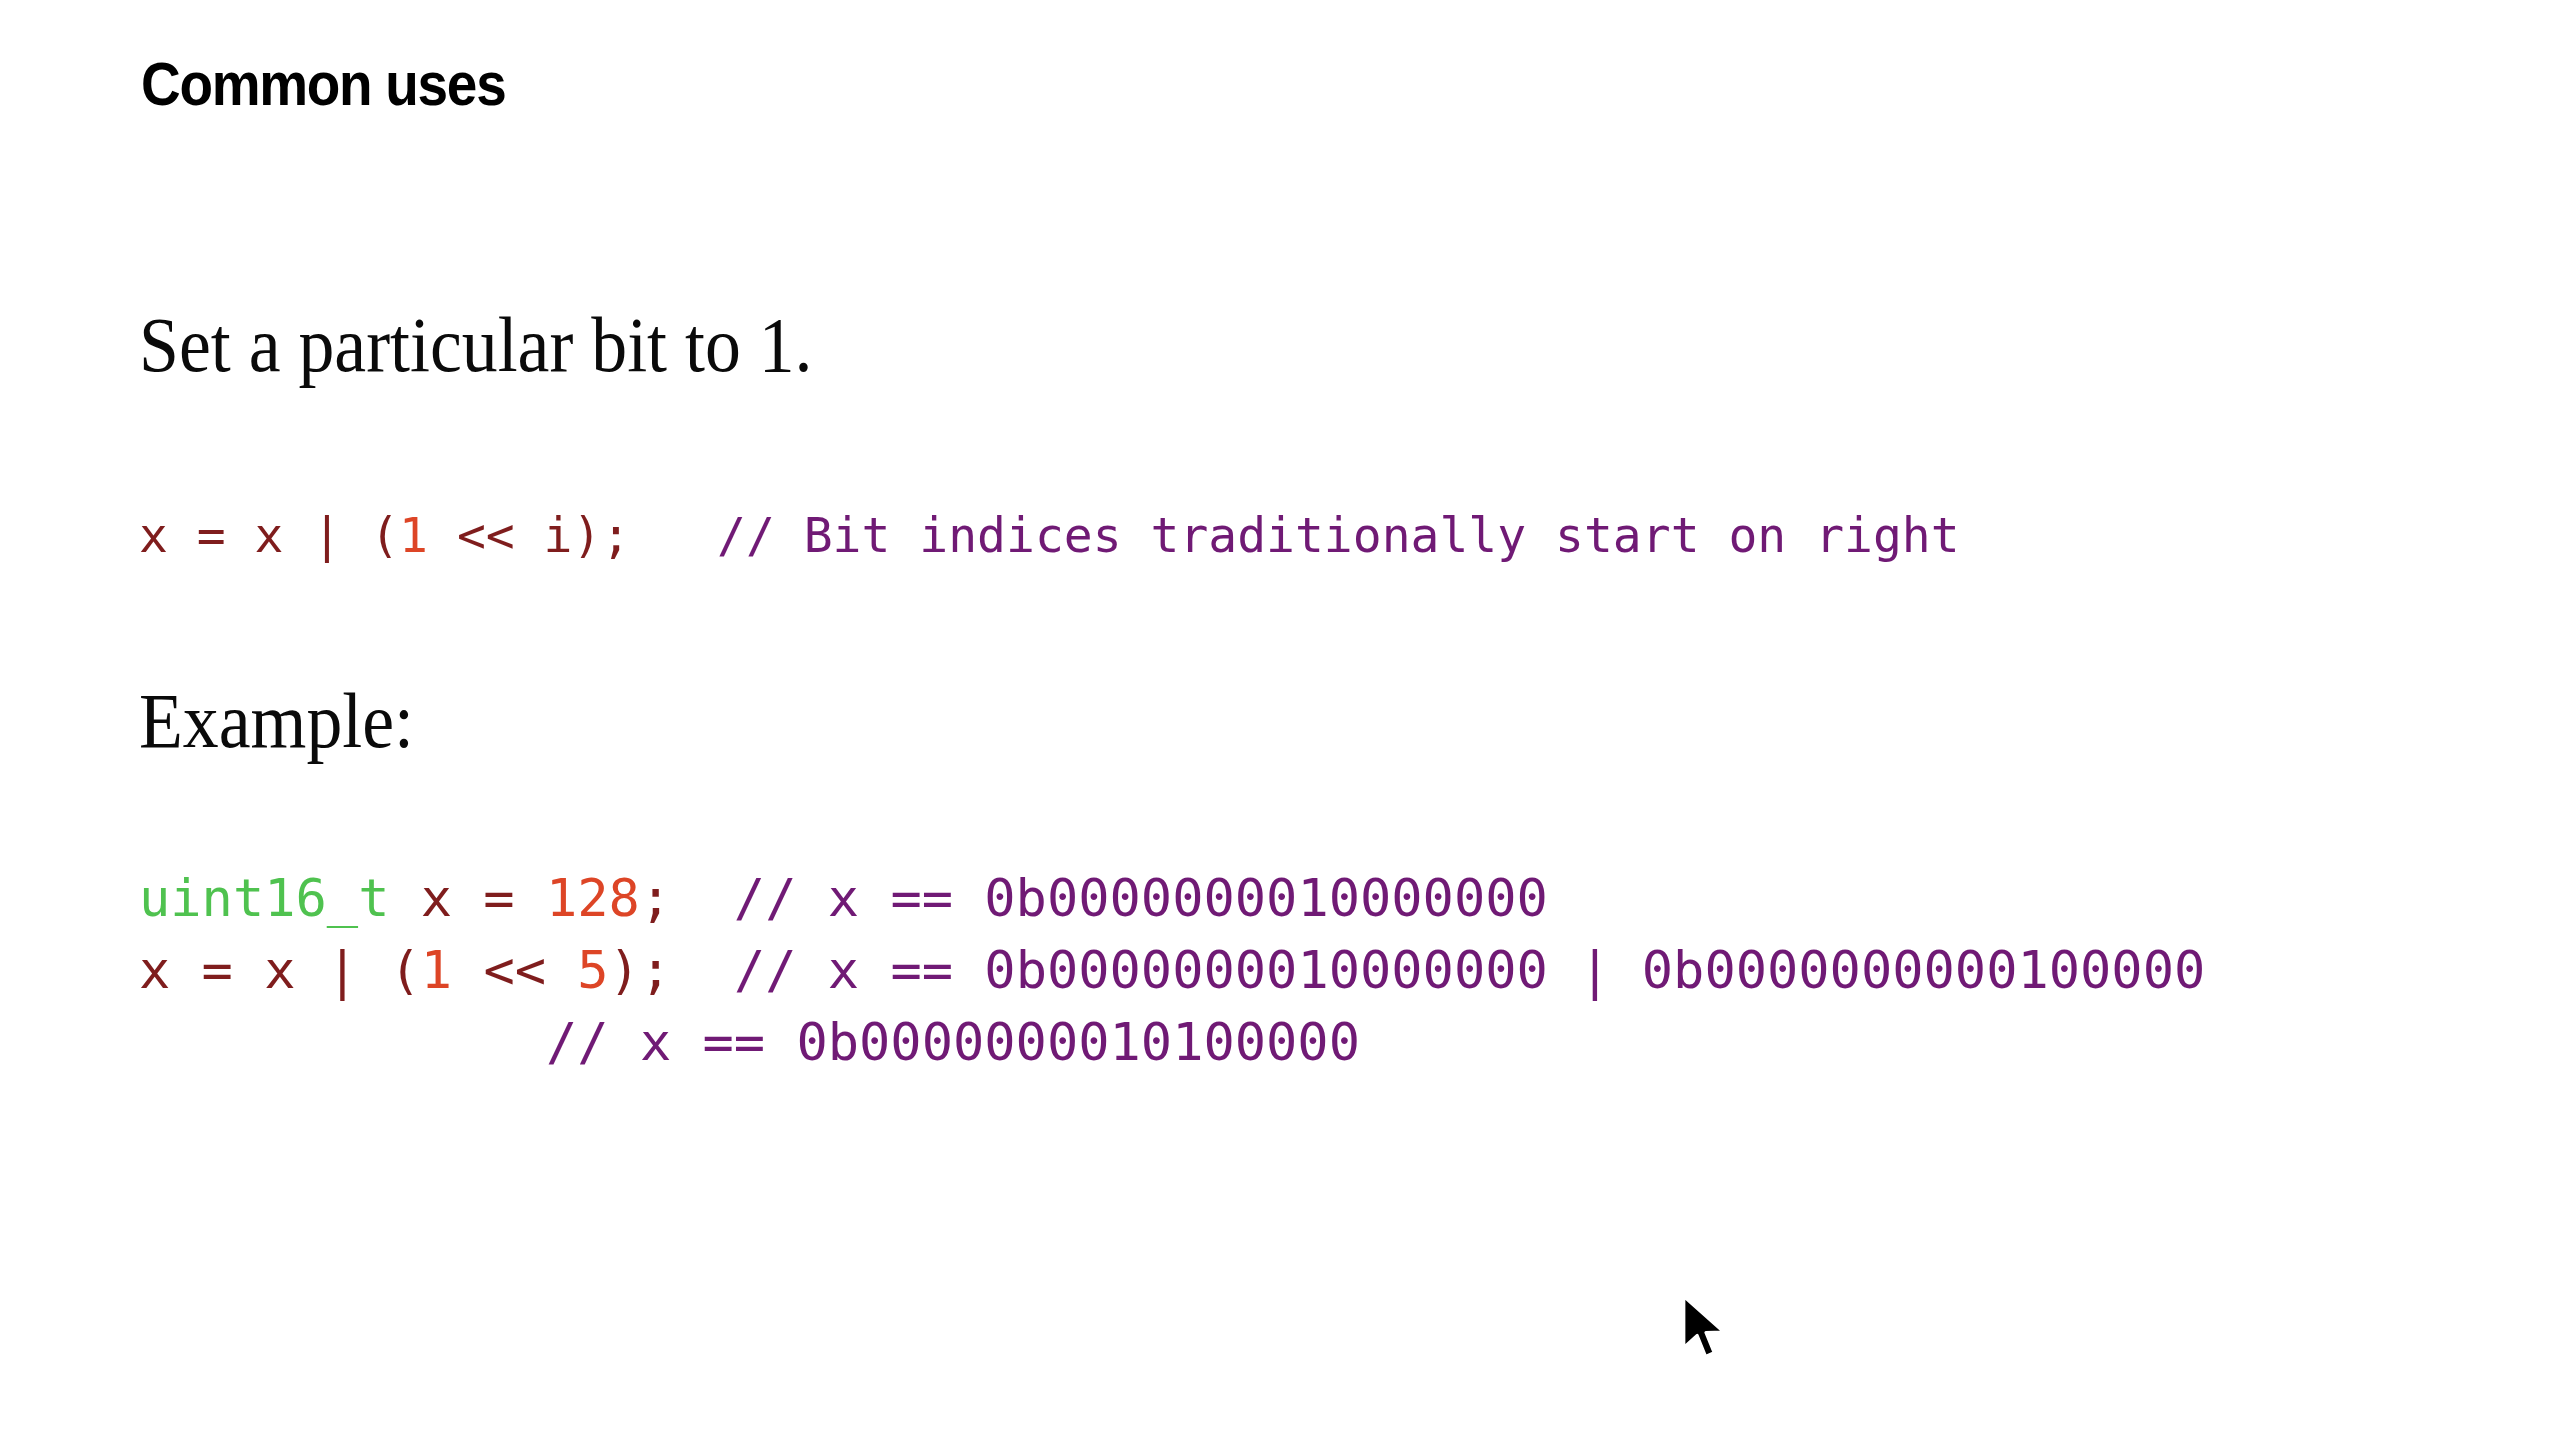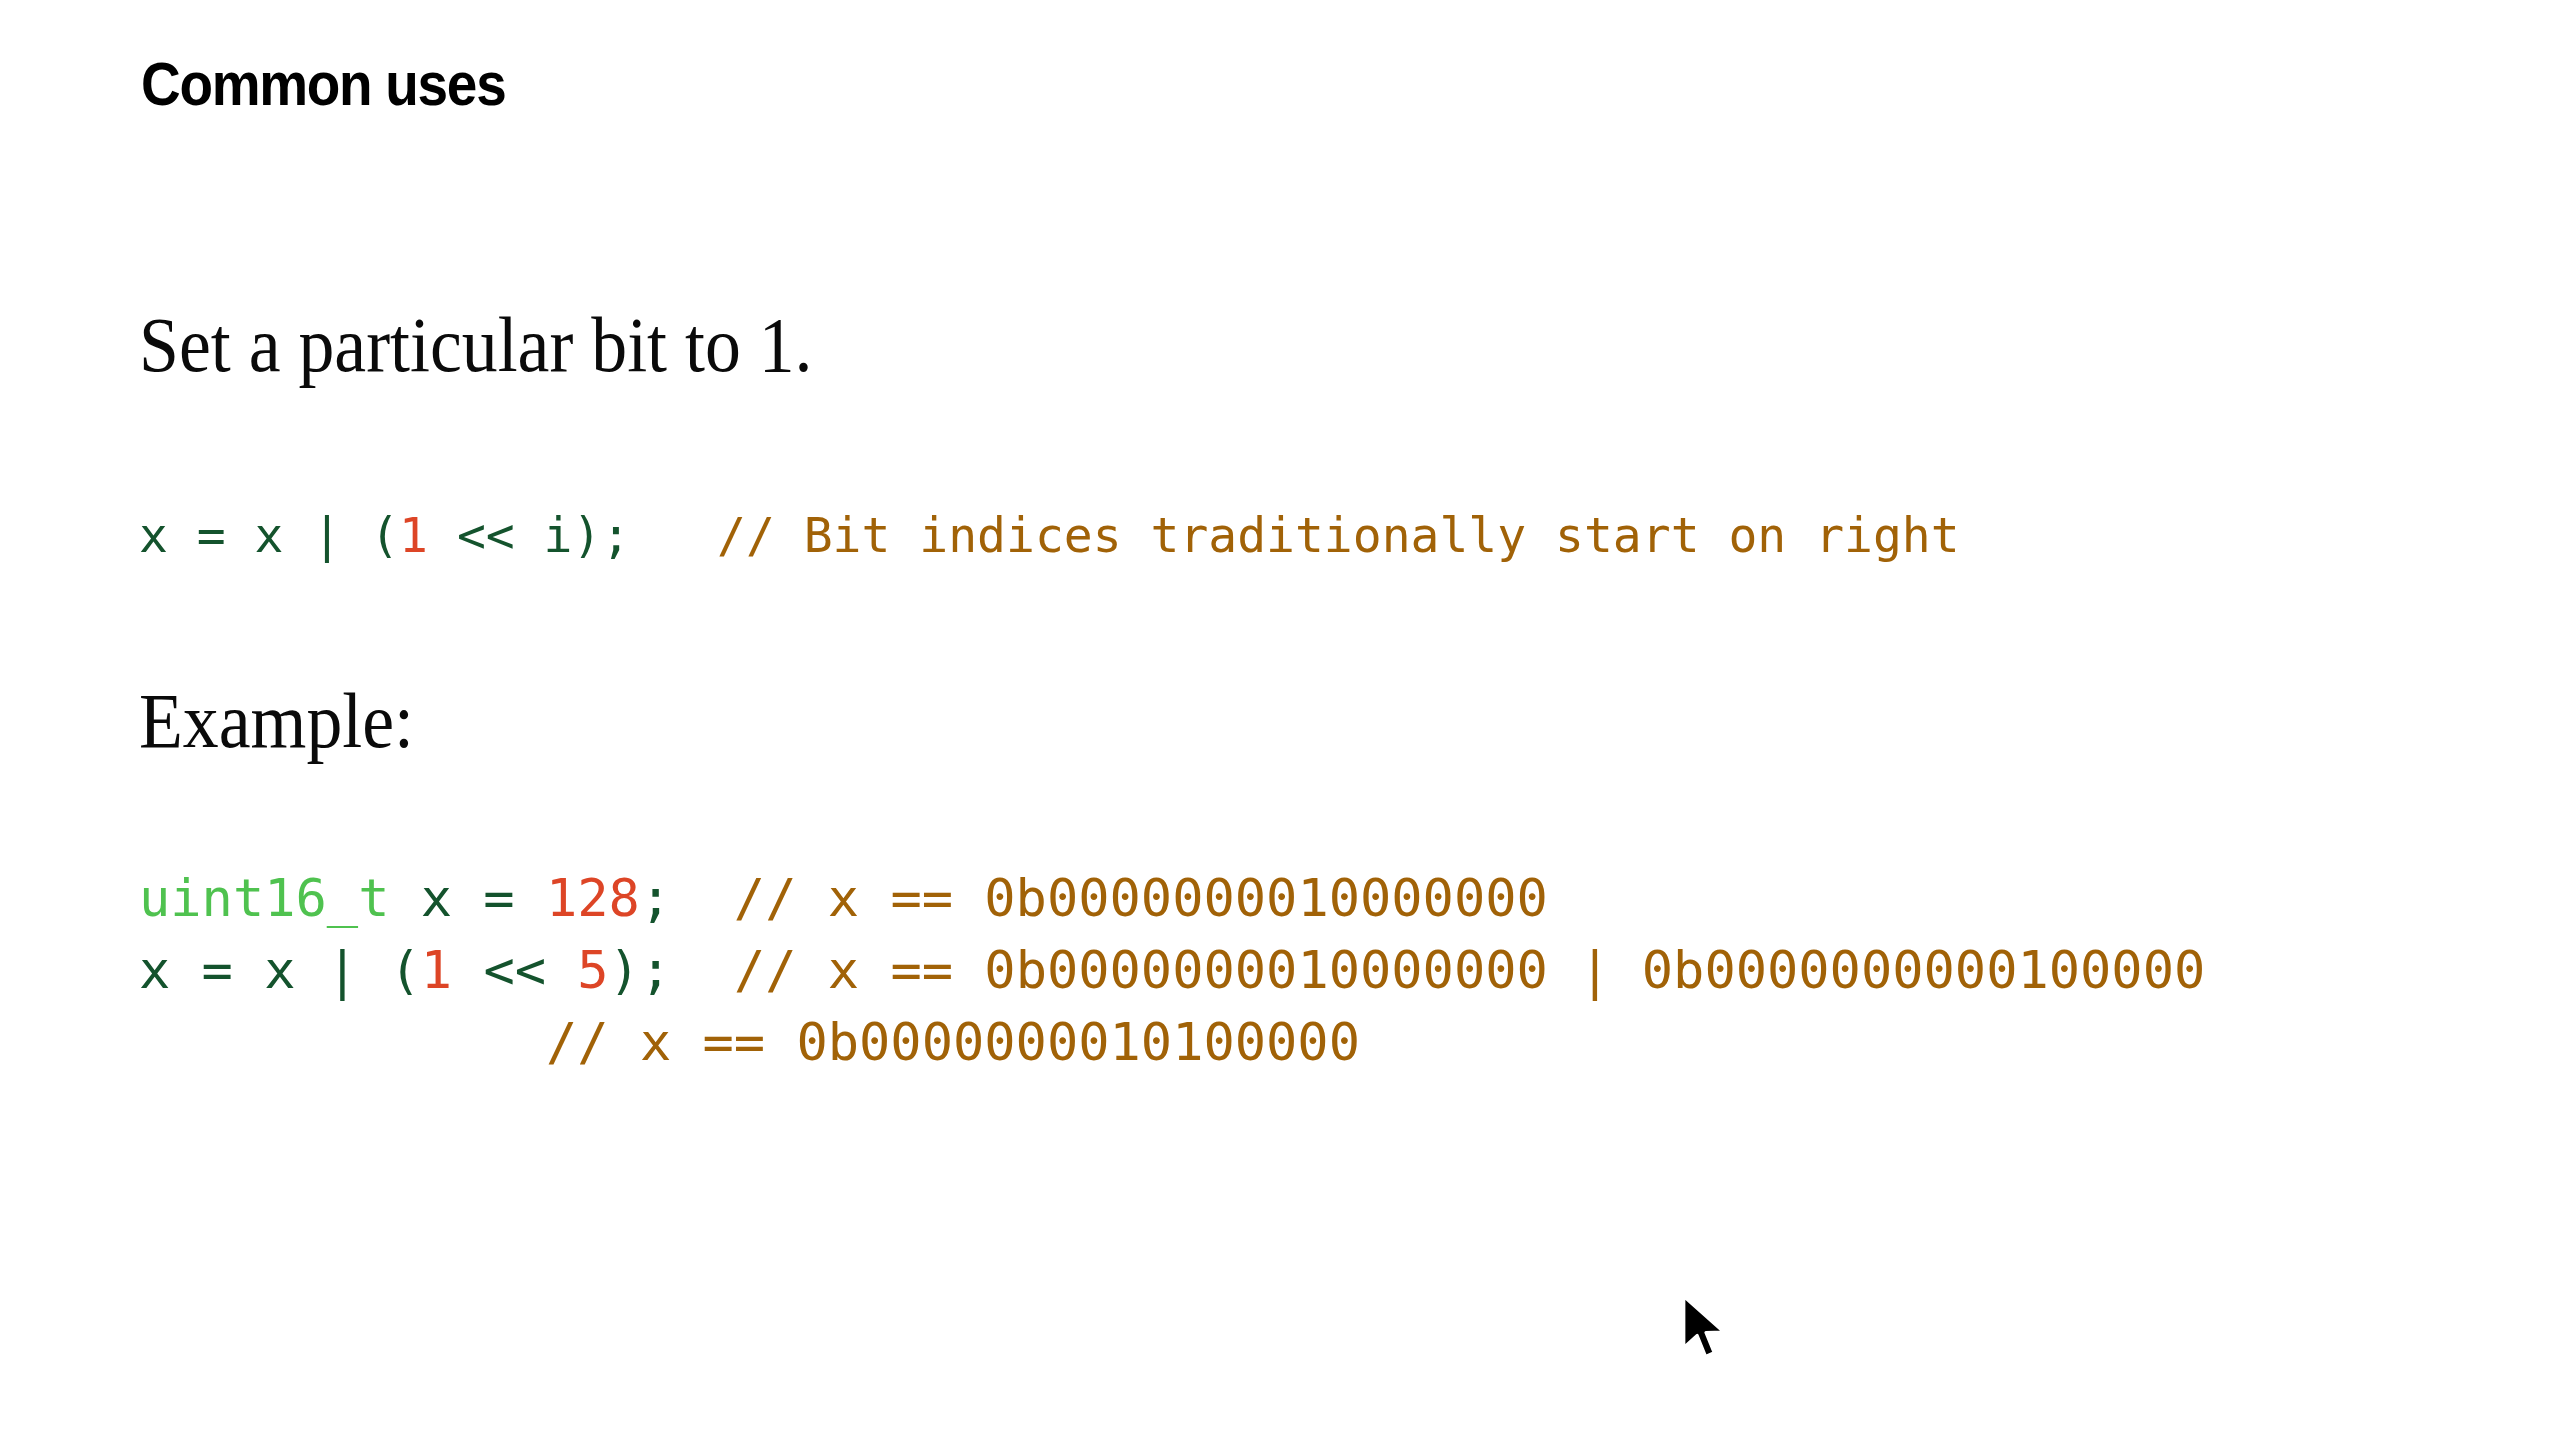--- a/index.html
+++ b/index.html
@@ -74,22 +74,22 @@
     font-family: "DejaVu Sans Mono", "Liberation Mono", monospace;
     font-size: 52px;
     line-height: 72px;
     white-space: pre;
     color: #111111;
   }
   .code-block .row { display: block; white-space: pre; }
 
   .tok-type    { color: #4fc24f; }
   .tok-num     { color: #dd4526; }
-  .tok-comment { color: #a16207; }
-  .tok-plain   { color: #14532d; }
+  .tok-comment { color: #701a75; }
+  .tok-plain   { color: #7f1d1d; }
 
   
   .cursor {
     position: absolute;
     left: 1680px;
     top: 1294px;
     width: 52px;
     height: 70px;
     pointer-events: none;
   }

